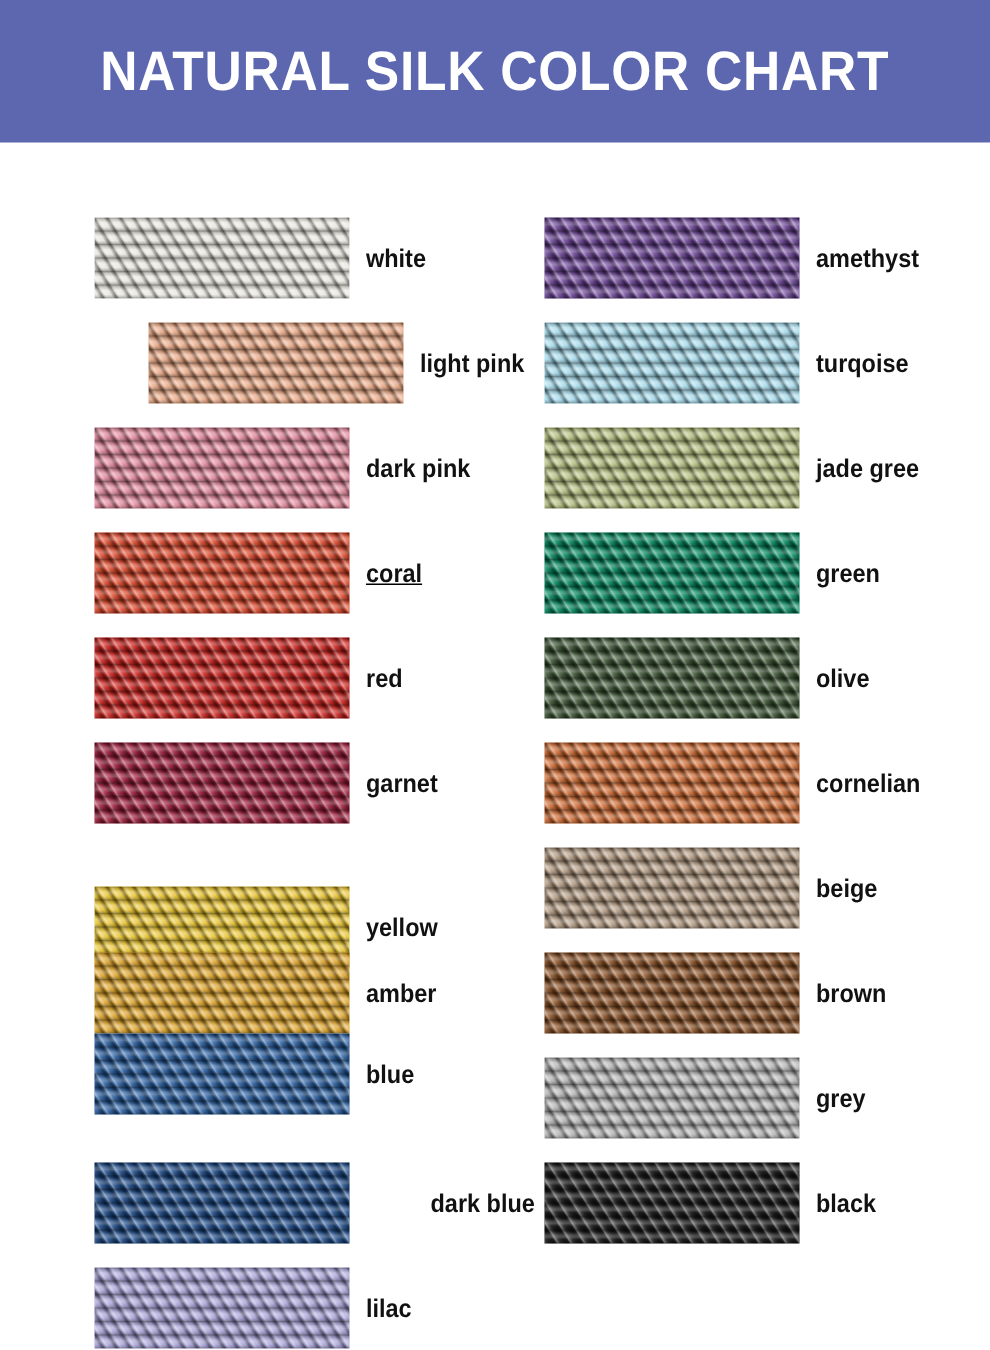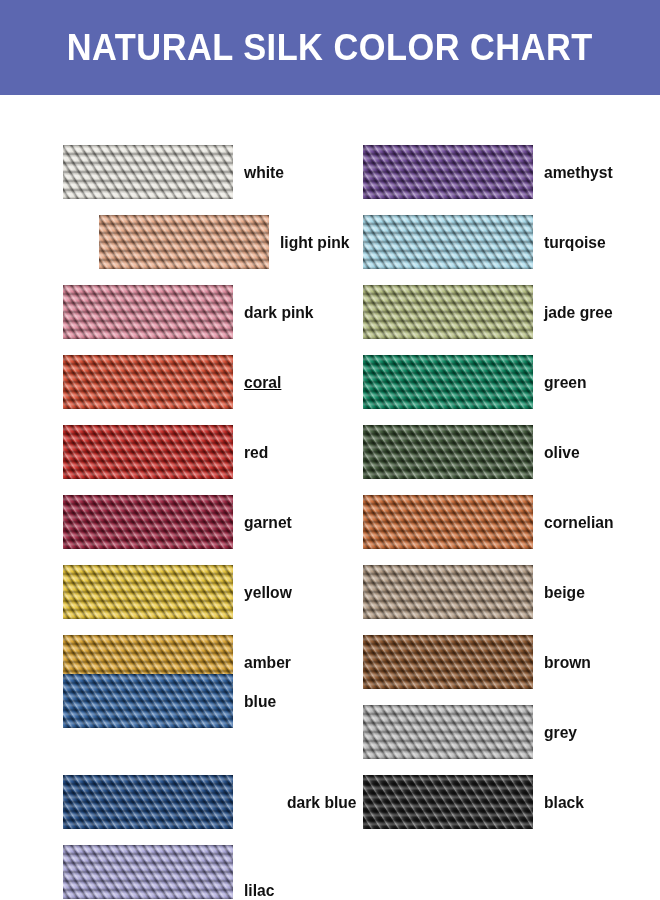--- a/index.html
+++ b/index.html
@@ -148,37 +148,37 @@
         <div class="swatch-label">coral</div>
       </div>
       <div class="swatch-row" style="top: 330px;">
         <div class="swatch" style="--c: #c9241f;"></div>
         <div class="swatch-label">red</div>
       </div>
       <div class="swatch-row" style="top: 400px;">
         <div class="swatch" style="--c: #9c1f3c;"></div>
         <div class="swatch-label">garnet</div>
       </div>
-      <div class="swatch-row" style="top: 470px;">
+      <div class="swatch-row" style="top: 496px;">
         <div class="swatch" style="--c: #e8c433;"></div>
         <div class="swatch-label">yellow</div>
       </div>
       <div class="swatch-row" style="top: 540px; text-align: center;">
         <div class="swatch" style="--c: #dca32c;"></div>
         <div class="swatch-label">amber</div>
       </div>
-      <div class="swatch-row" style="top: 579px;">
+      <div class="swatch-row" style="top: 594px;">
         <div class="swatch" style="--c: #2a5e9e;"></div>
         <div class="swatch-label">blue</div>
       </div>
       <div class="swatch-row" style="top: 680px; justify-content: space-between;">
         <div class="swatch" style="--c: #1e4a86;"></div>
         <div class="swatch-label">dark blue</div>
       </div>
-      <div class="swatch-row" style="top: 750px; align-items: flex-end;">
+      <div class="swatch-row" style="top: 750px;">
         <div class="swatch" style="--c: #a8a4d8;"></div>
         <div class="swatch-label">lilac</div>
       </div>
     </div>
   <div class="column" id="column-right">
       <div class="swatch-row" style="top: 50px;">
         <div class="swatch" style="--c: #6b4594;"></div>
         <div class="swatch-label">amethyst</div>
       </div>
       <div class="swatch-row" style="top: 120px;">

